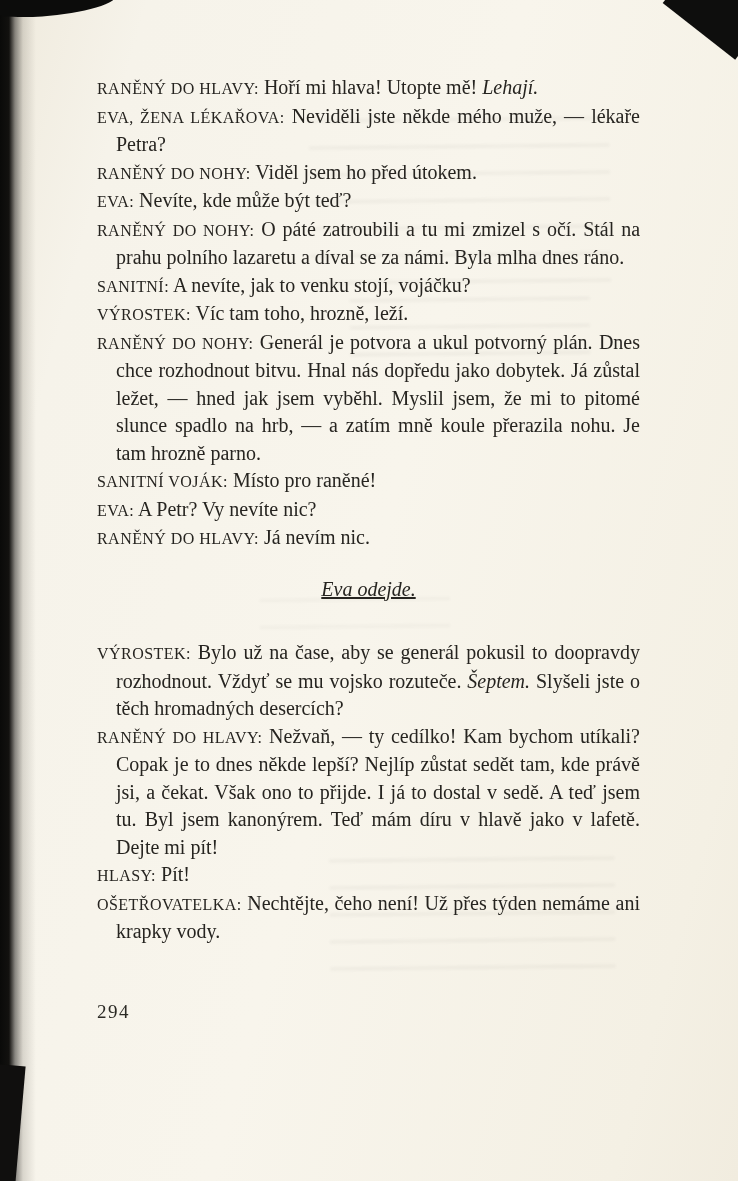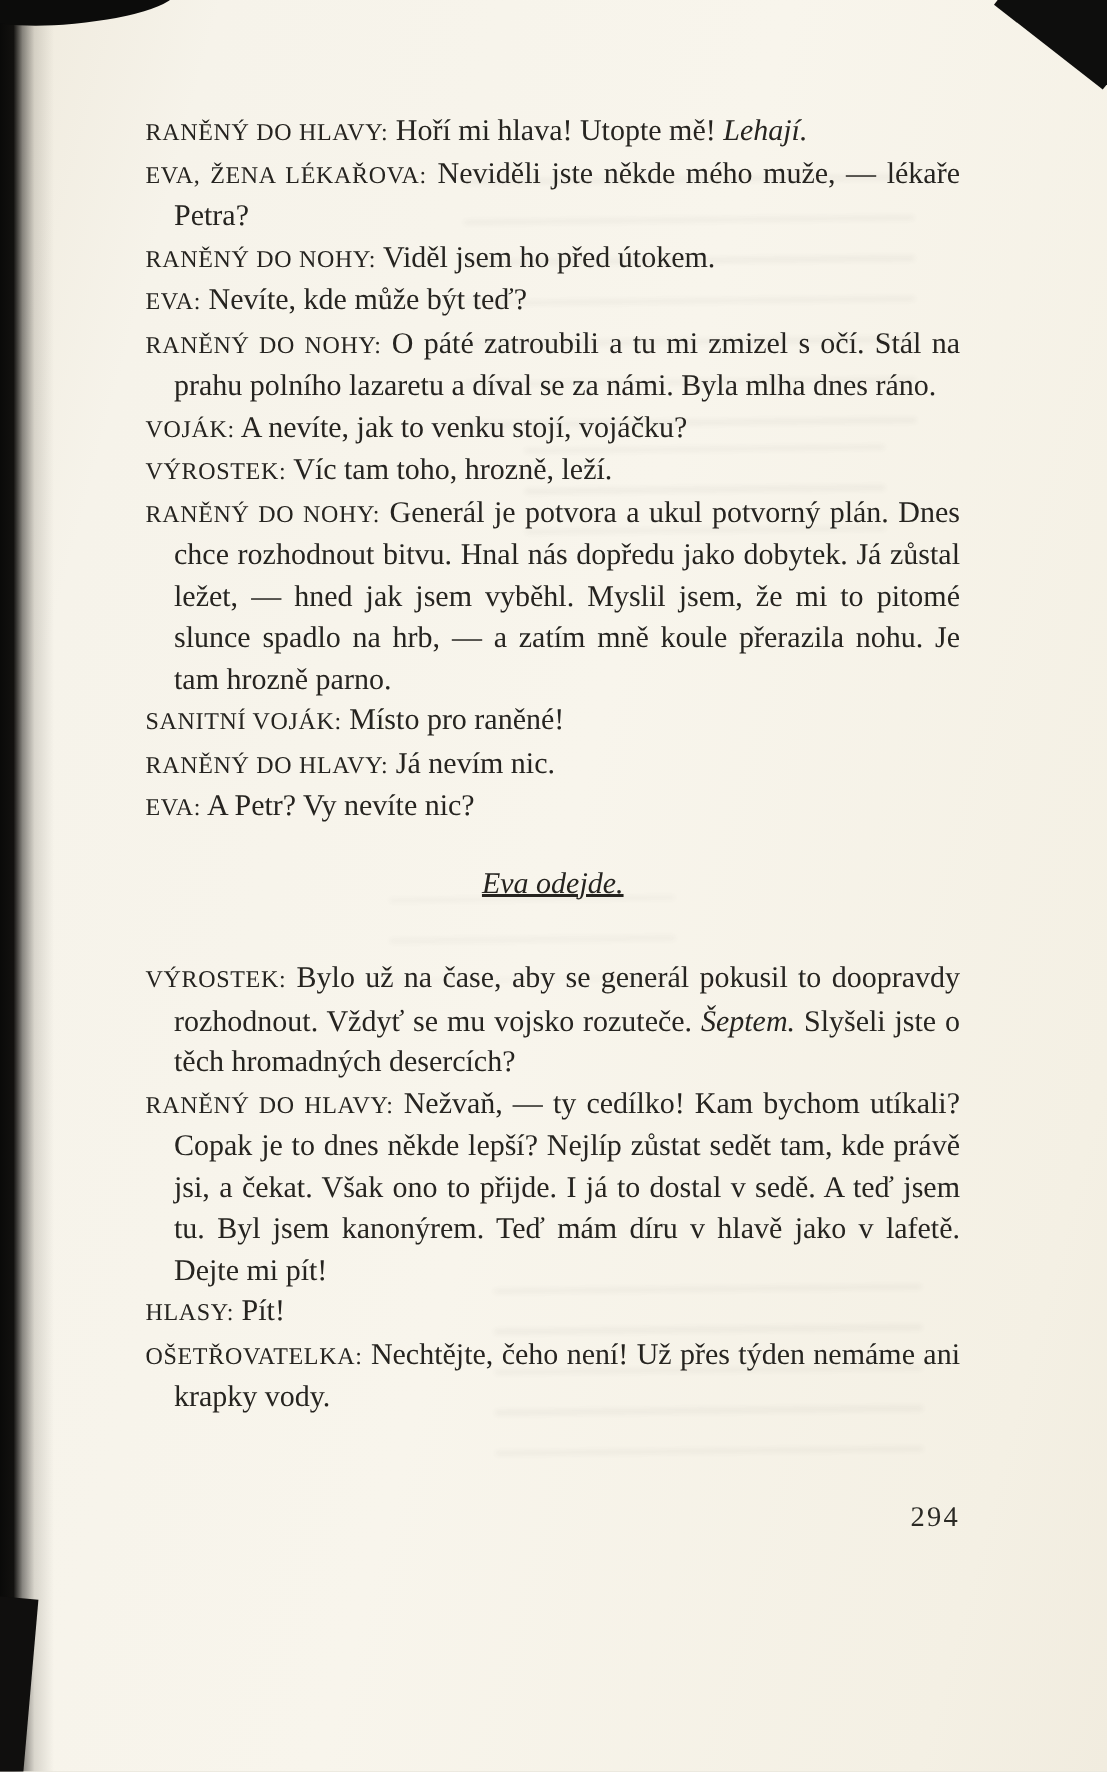--- a/index.html
+++ b/index.html
@@ -92,21 +92,21 @@
   .speaker {
     font-size: 16px;
     letter-spacing: 0.45px;
   }
   .it { font-style: italic; }
   .page-number {
     position: absolute;
     top: 1001px;
     left: 97px;
     width: 543px;
-    text-align: right;
+    text-align: left;
     font-size: 19px;
     letter-spacing: 1.5px;
     color: #2b2a25;
   }
 </style>
 </head>
 <body>
 
 <div class="page">
 
@@ -114,26 +114,26 @@
   <div class="ghost g2"></div>
   <div class="ghost g3"></div>
   <div class="ghost g4"></div>
 
   <div class="dialogue">
       <p class="speech"><span class="speaker">RANĚNÝ DO HLAVY:</span><span> Hoří mi hlava! Utopte mě! </span><span class="it">Lehají.</span></p>
       <p class="speech"><span class="speaker">EVA, ŽENA LÉKAŘOVA:</span><span> Neviděli jste někde mého muže, — lékaře Petra?</span></p>
       <p class="speech"><span class="speaker">RANĚNÝ DO NOHY:</span><span> Viděl jsem ho před útokem.</span></p>
       <p class="speech"><span class="speaker">EVA:</span><span> Nevíte, kde může být teď?</span></p>
       <p class="speech"><span class="speaker">RANĚNÝ DO NOHY:</span><span> O páté zatroubili a tu mi zmizel s očí. Stál na prahu polního lazaretu a díval se za námi. Byla mlha dnes ráno.</span></p>
-      <p class="speech"><span class="speaker">VOJÁK:</span><span> A nevíte, jak to venku stojí, vojáčku?</span></p>
+      <p class="speech"><span class="speaker">SANITNÍ:</span><span> A nevíte, jak to venku stojí, vojáčku?</span></p>
       <p class="speech"><span class="speaker">VÝROSTEK:</span><span> Víc tam toho, hrozně, leží.</span></p>
       <p class="speech"><span class="speaker">RANĚNÝ DO NOHY:</span><span> Generál je potvora a ukul potvorný plán. Dnes chce rozhodnout bitvu. Hnal nás dopředu jako dobytek. Já zůstal ležet, — hned jak jsem vyběhl. Myslil jsem, že mi to pitomé slunce spadlo na hrb, — a zatím mně koule přerazila nohu. Je tam hrozně parno.</span></p>
       <p class="speech"><span class="speaker">SANITNÍ VOJÁK:</span><span> Místo pro raněné!</span></p>
+      <p class="speech"><span class="speaker">EVA:</span><span> A Petr? Vy nevíte nic?</span></p>
       <p class="speech"><span class="speaker">RANĚNÝ DO HLAVY:</span><span> Já nevím nic.</span></p>
-      <p class="speech"><span class="speaker">EVA:</span><span> A Petr? Vy nevíte nic?</span></p>
       <p class="stage"><span class="it">Eva odejde.</span></p>
       <p class="speech"><span class="speaker">VÝROSTEK:</span><span> Bylo už na čase, aby se generál pokusil to doopravdy rozhodnout. Vždyť se mu vojsko rozuteče. </span><span class="it">Šeptem.</span><span> Slyšeli jste o těch hromadných desercích?</span></p>
       <p class="speech"><span class="speaker">RANĚNÝ DO HLAVY:</span><span> Nežvaň, — ty cedílko! Kam bychom utíkali? Copak je to dnes někde lepší? Nejlíp zůstat sedět tam, kde právě jsi, a čekat. Však ono to přijde. I já to dostal v sedě. A teď jsem tu. Byl jsem kanonýrem. Teď mám díru v hlavě jako v lafetě. Dejte mi pít!</span></p>
       <p class="speech"><span class="speaker">HLASY:</span><span> Pít!</span></p>
       <p class="speech"><span class="speaker">OŠETŘOVATELKA:</span><span> Nechtějte, čeho není! Už přes týden nemáme ani krapky vody.</span></p>
     </div>
 
   <div class="page-number">294</div>
 
   <div class="edge-left"></div>

